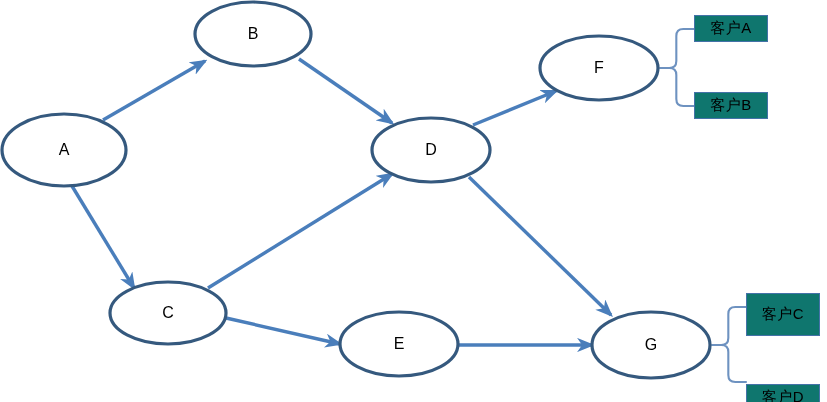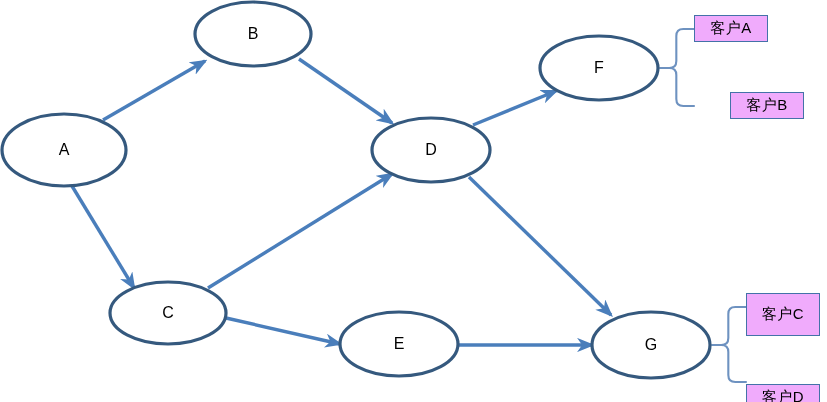--- a/index.html
+++ b/index.html
@@ -45,21 +45,21 @@
     stroke: #6E92C0;
     stroke-width: 2.1;
     fill: none;
     stroke-linecap: round;
     stroke-linejoin: round;
   }
   .tag-box {
     position: absolute;
     box-sizing: border-box;
     border: 1.6px solid #4472A8;
-    background: #f0abfc;
+    background: #0f766e;
     display: flex;
     align-items: center;
     justify-content: center;
     font-family: "Liberation Sans", "DejaVu Sans", sans-serif;
     font-size: 15px;
     color: #000000;
     letter-spacing: 0.5px;
     white-space: nowrap;
   }
 </style>
@@ -116,18 +116,18 @@
         </g>
         <g>
           <ellipse cx="651" cy="345" rx="59" ry="33" class="node-ellipse"></ellipse>
           <text x="651" y="346" class="node-label">G</text>
         </g>
       </g>
   </svg>
 
   <div id="tags-layer">
       <div class="tag-box" style="left: 694px; top: 15px; width: 74px; height: 27px;">客户A</div>
-      <div class="tag-box" style="left: 694px; top: 92px; width: 74px; height: 27px; margin-left: 36px;">客户B</div>
+      <div class="tag-box" style="left: 694px; top: 92px; width: 74px; height: 27px;">客户B</div>
       <div class="tag-box" style="left: 746px; top: 293px; width: 74px; height: 43px;">客户C</div>
       <div class="tag-box" style="left: 746px; top: 384px; width: 74px; height: 27px; text-align: center;">客户D</div>
     </div>
 
 </div>
 
 </body></html>

